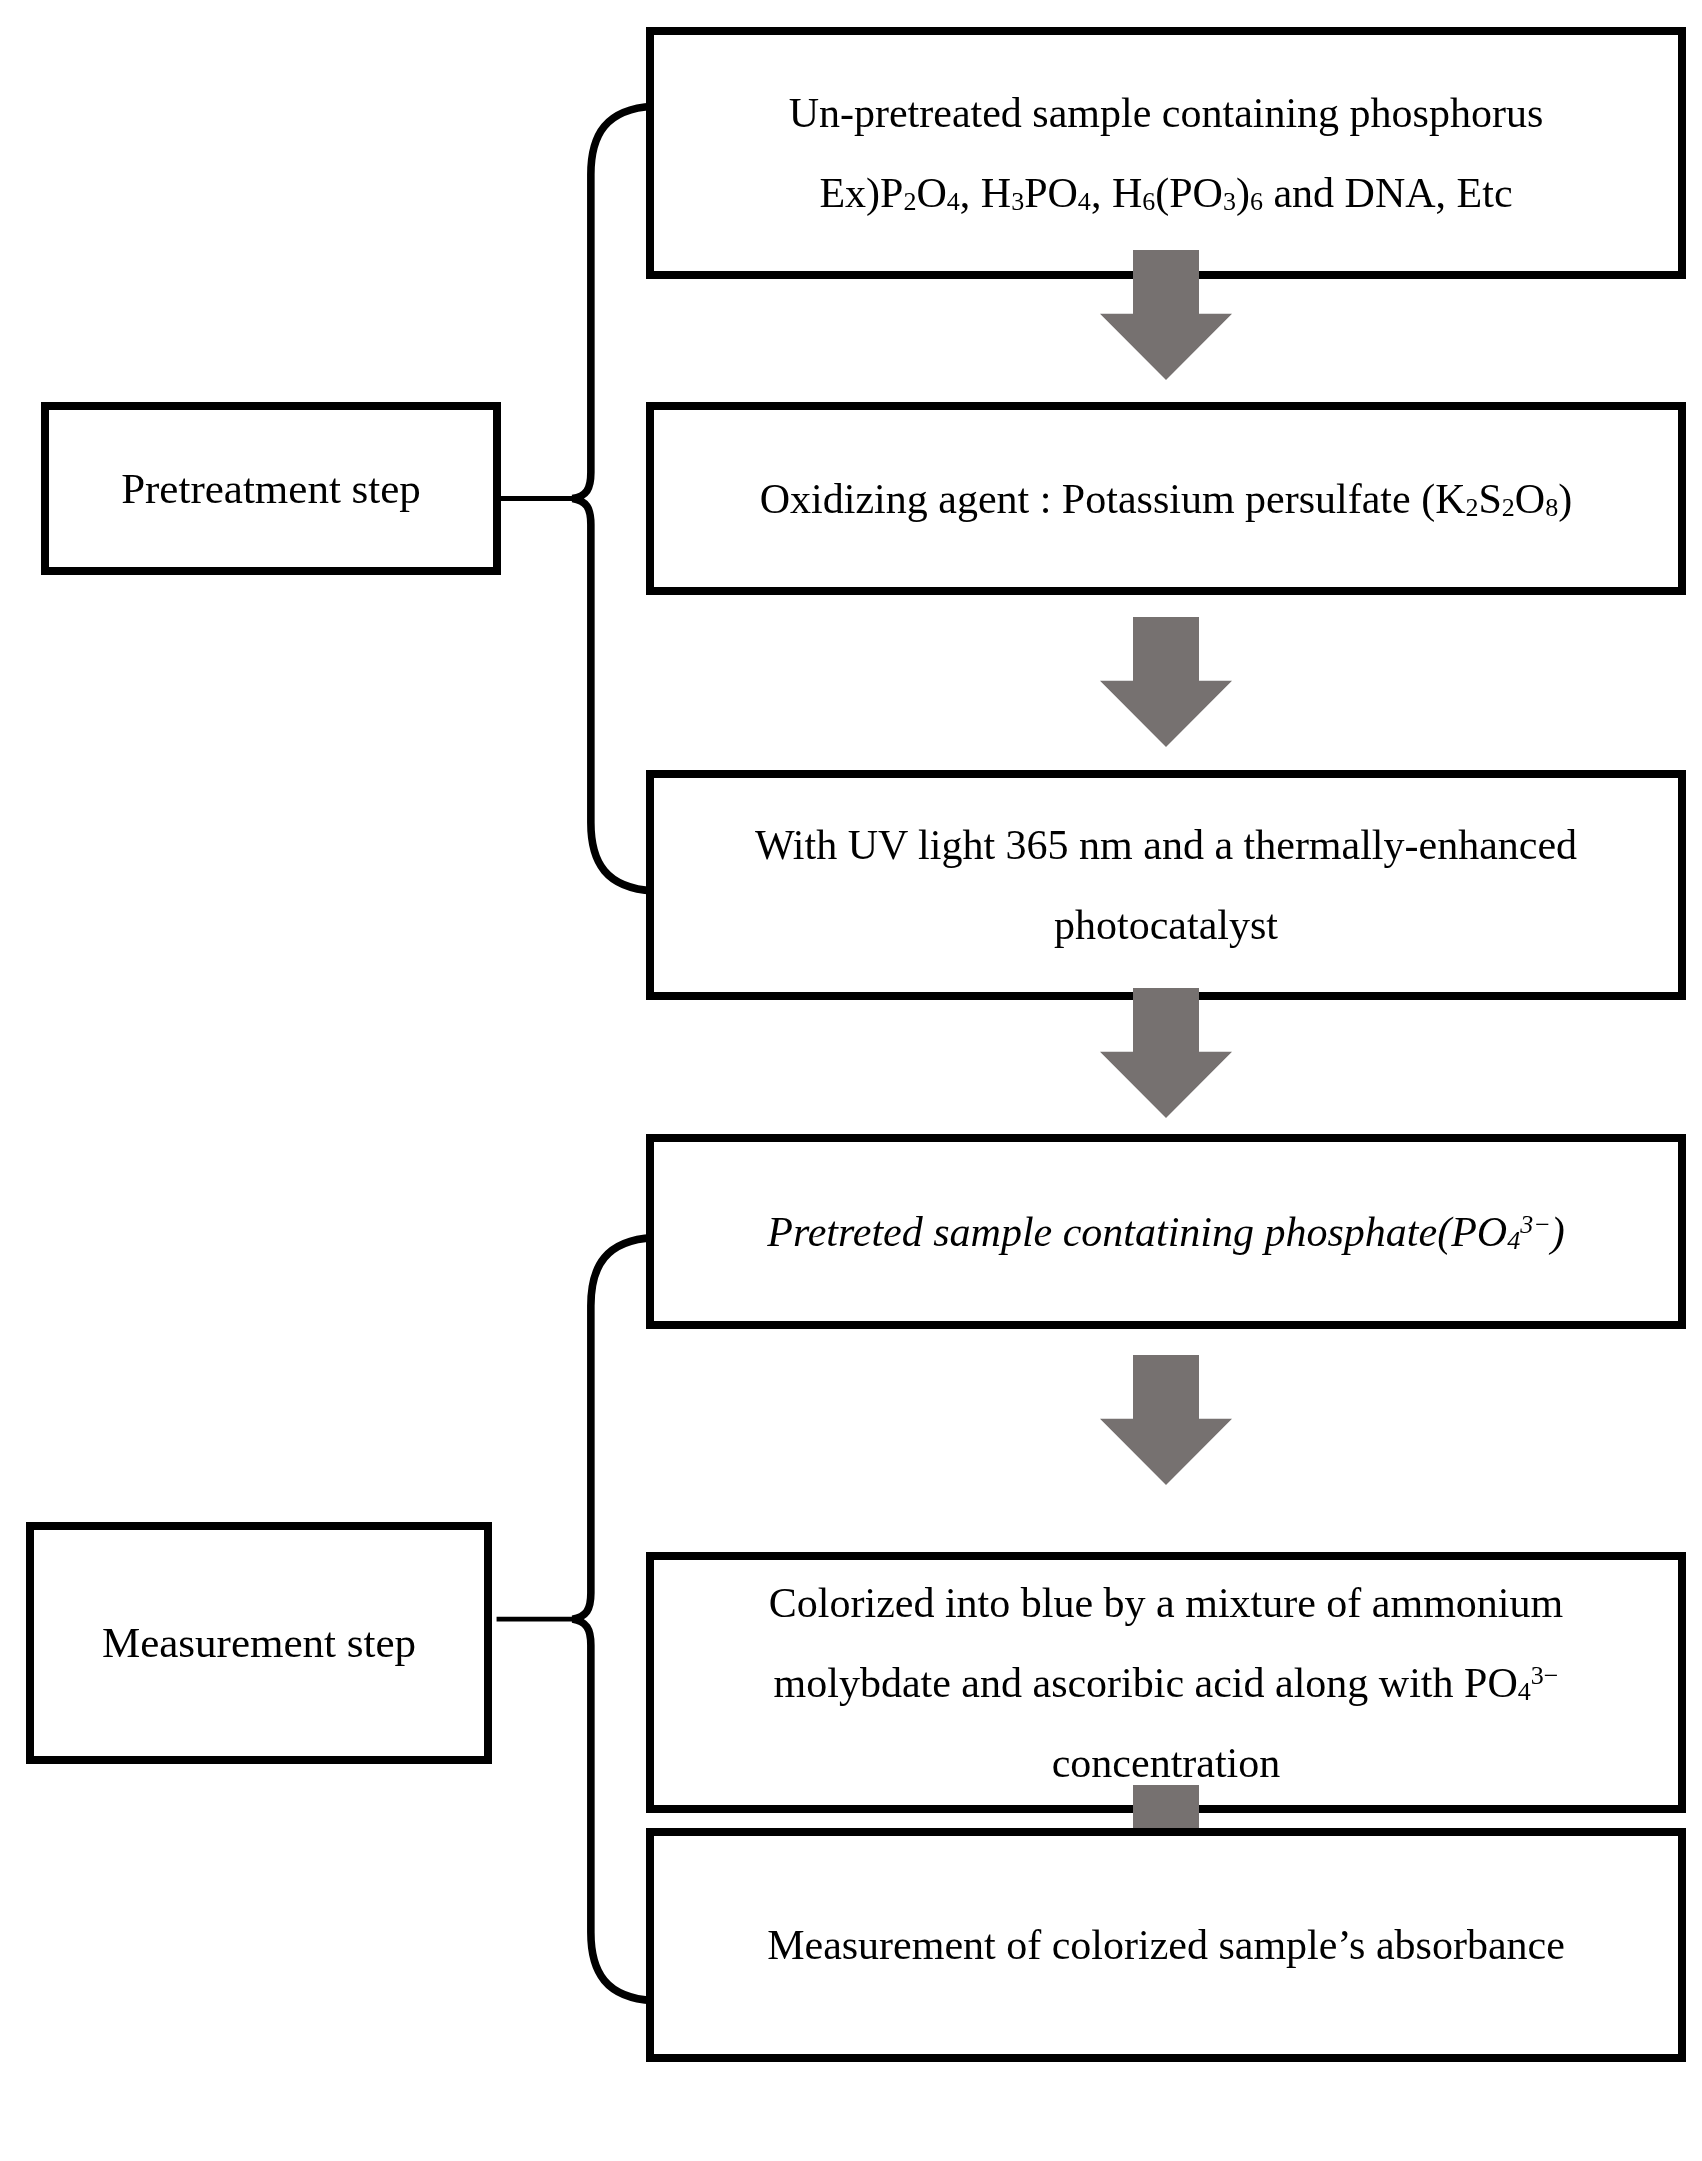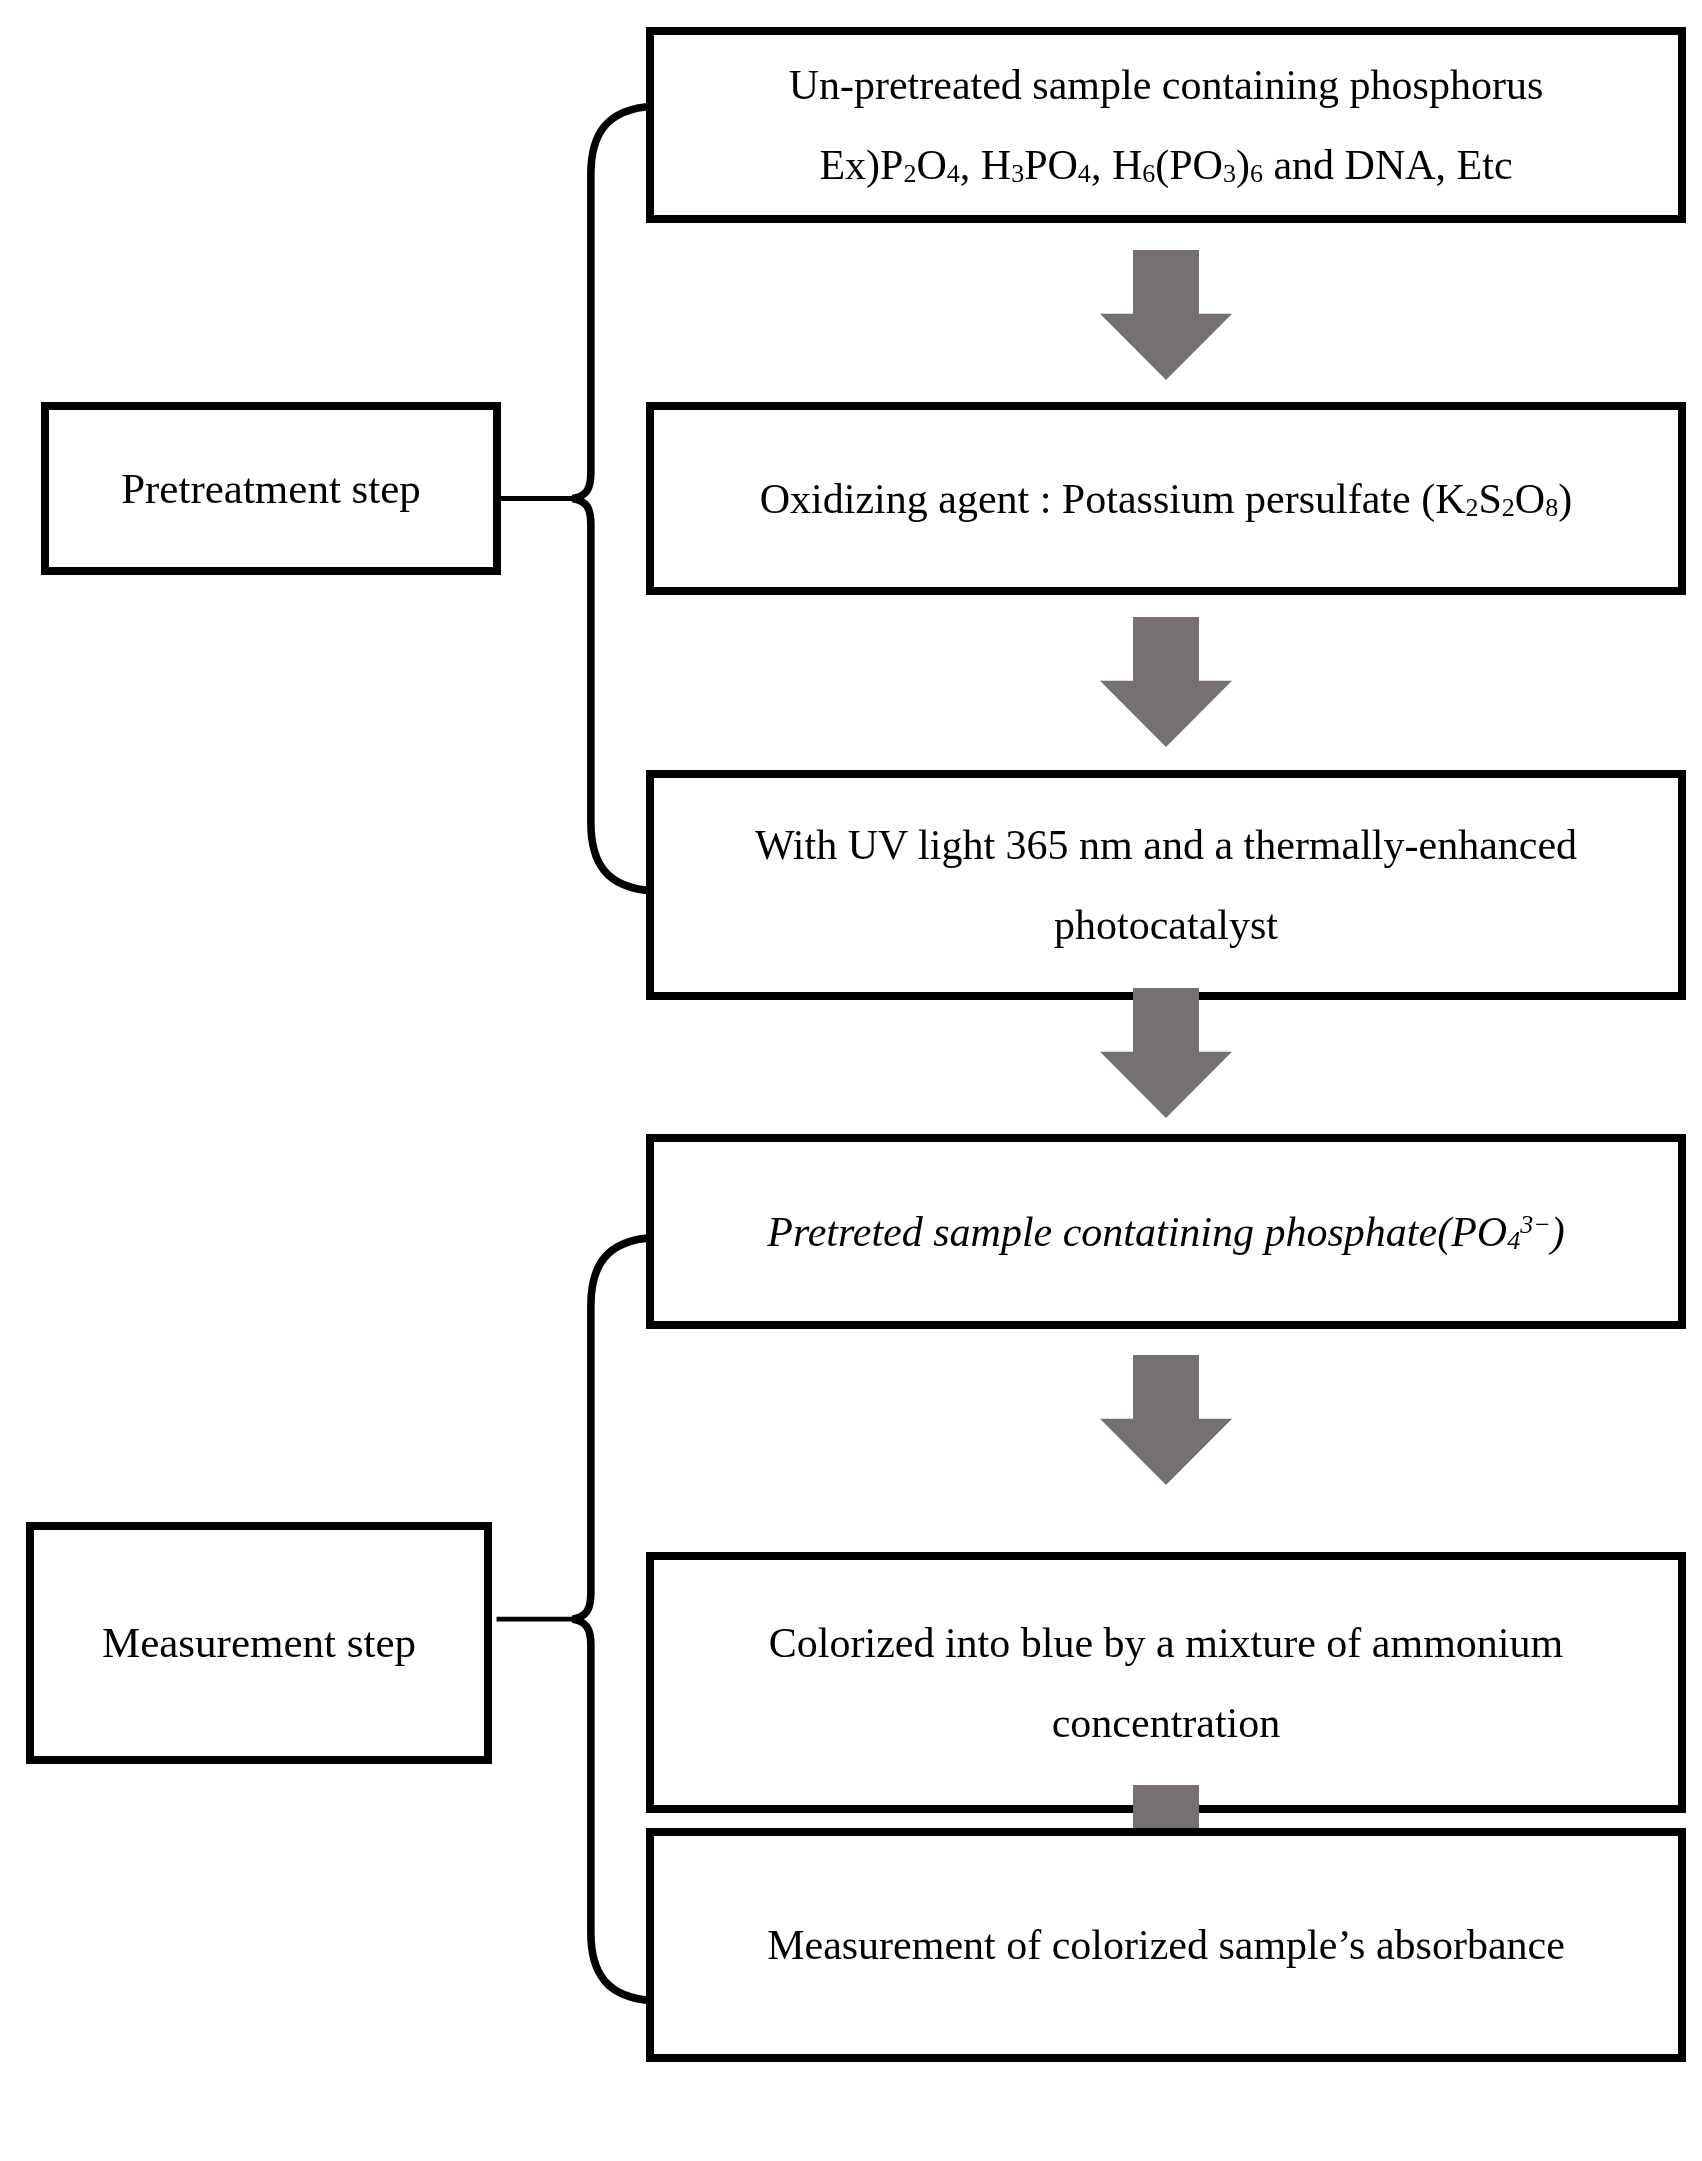--- a/index.html
+++ b/index.html
@@ -46,21 +46,21 @@
   }
   .side-box {
     font-size: 43px;
     line-height: 1.2;
   }
   .line { display: block; white-space: nowrap; }
   sub, sup { font-size: 0.62em; line-height: 0; }
   sub { vertical-align: -0.12em; }
   sup { vertical-align: 0.5em; }
 
-  #step-1 { top: 27px;   height: 196px; }
+  #step-1 { top: 27px;   height: 252px; }
   #step-2 { top: 402px;  height: 193px; }
   #step-3 { top: 770px; height: 230px; }
   #step-4 { top: 1134px; height: 195px; font-style: italic; }
   #step-5 { top: 1552px; height: 261px; }
   #step-6 { top: 1828px; height: 234px; }
 
   #group-label-0 { left: 41px; top: 402px;  width: 460px; height: 173px; }
   #group-label-1 { left: 26px; top: 1522px; width: 466px; height: 242px; }
 
   .arrow {
@@ -131,20 +131,21 @@
   <div class="arrow" id="arrow-3"></div>
 
   <div class="box flow-box" id="step-4">
     <span class="line">Pretreted sample contatining phosphate(PO<sub>4</sub><sup>3−</sup>)</span>
   </div>
 
   <div class="arrow" id="arrow-4"></div>
 
   <div class="box flow-box" id="step-5">
     <span class="line">Colorized into blue by a mixture of ammonium</span>
+    <span class="line">molybdate and ascoribic acid along with PO<sub>4</sub><sup>3−</sup></span>
     <span class="line">concentration</span>
   </div>
 
   <div class="arrow" id="arrow-5"></div>
 
   <div class="box flow-box" id="step-6">
     <span class="line">Measurement of colorized sample’s absorbance</span>
   </div>
 
 </div>

